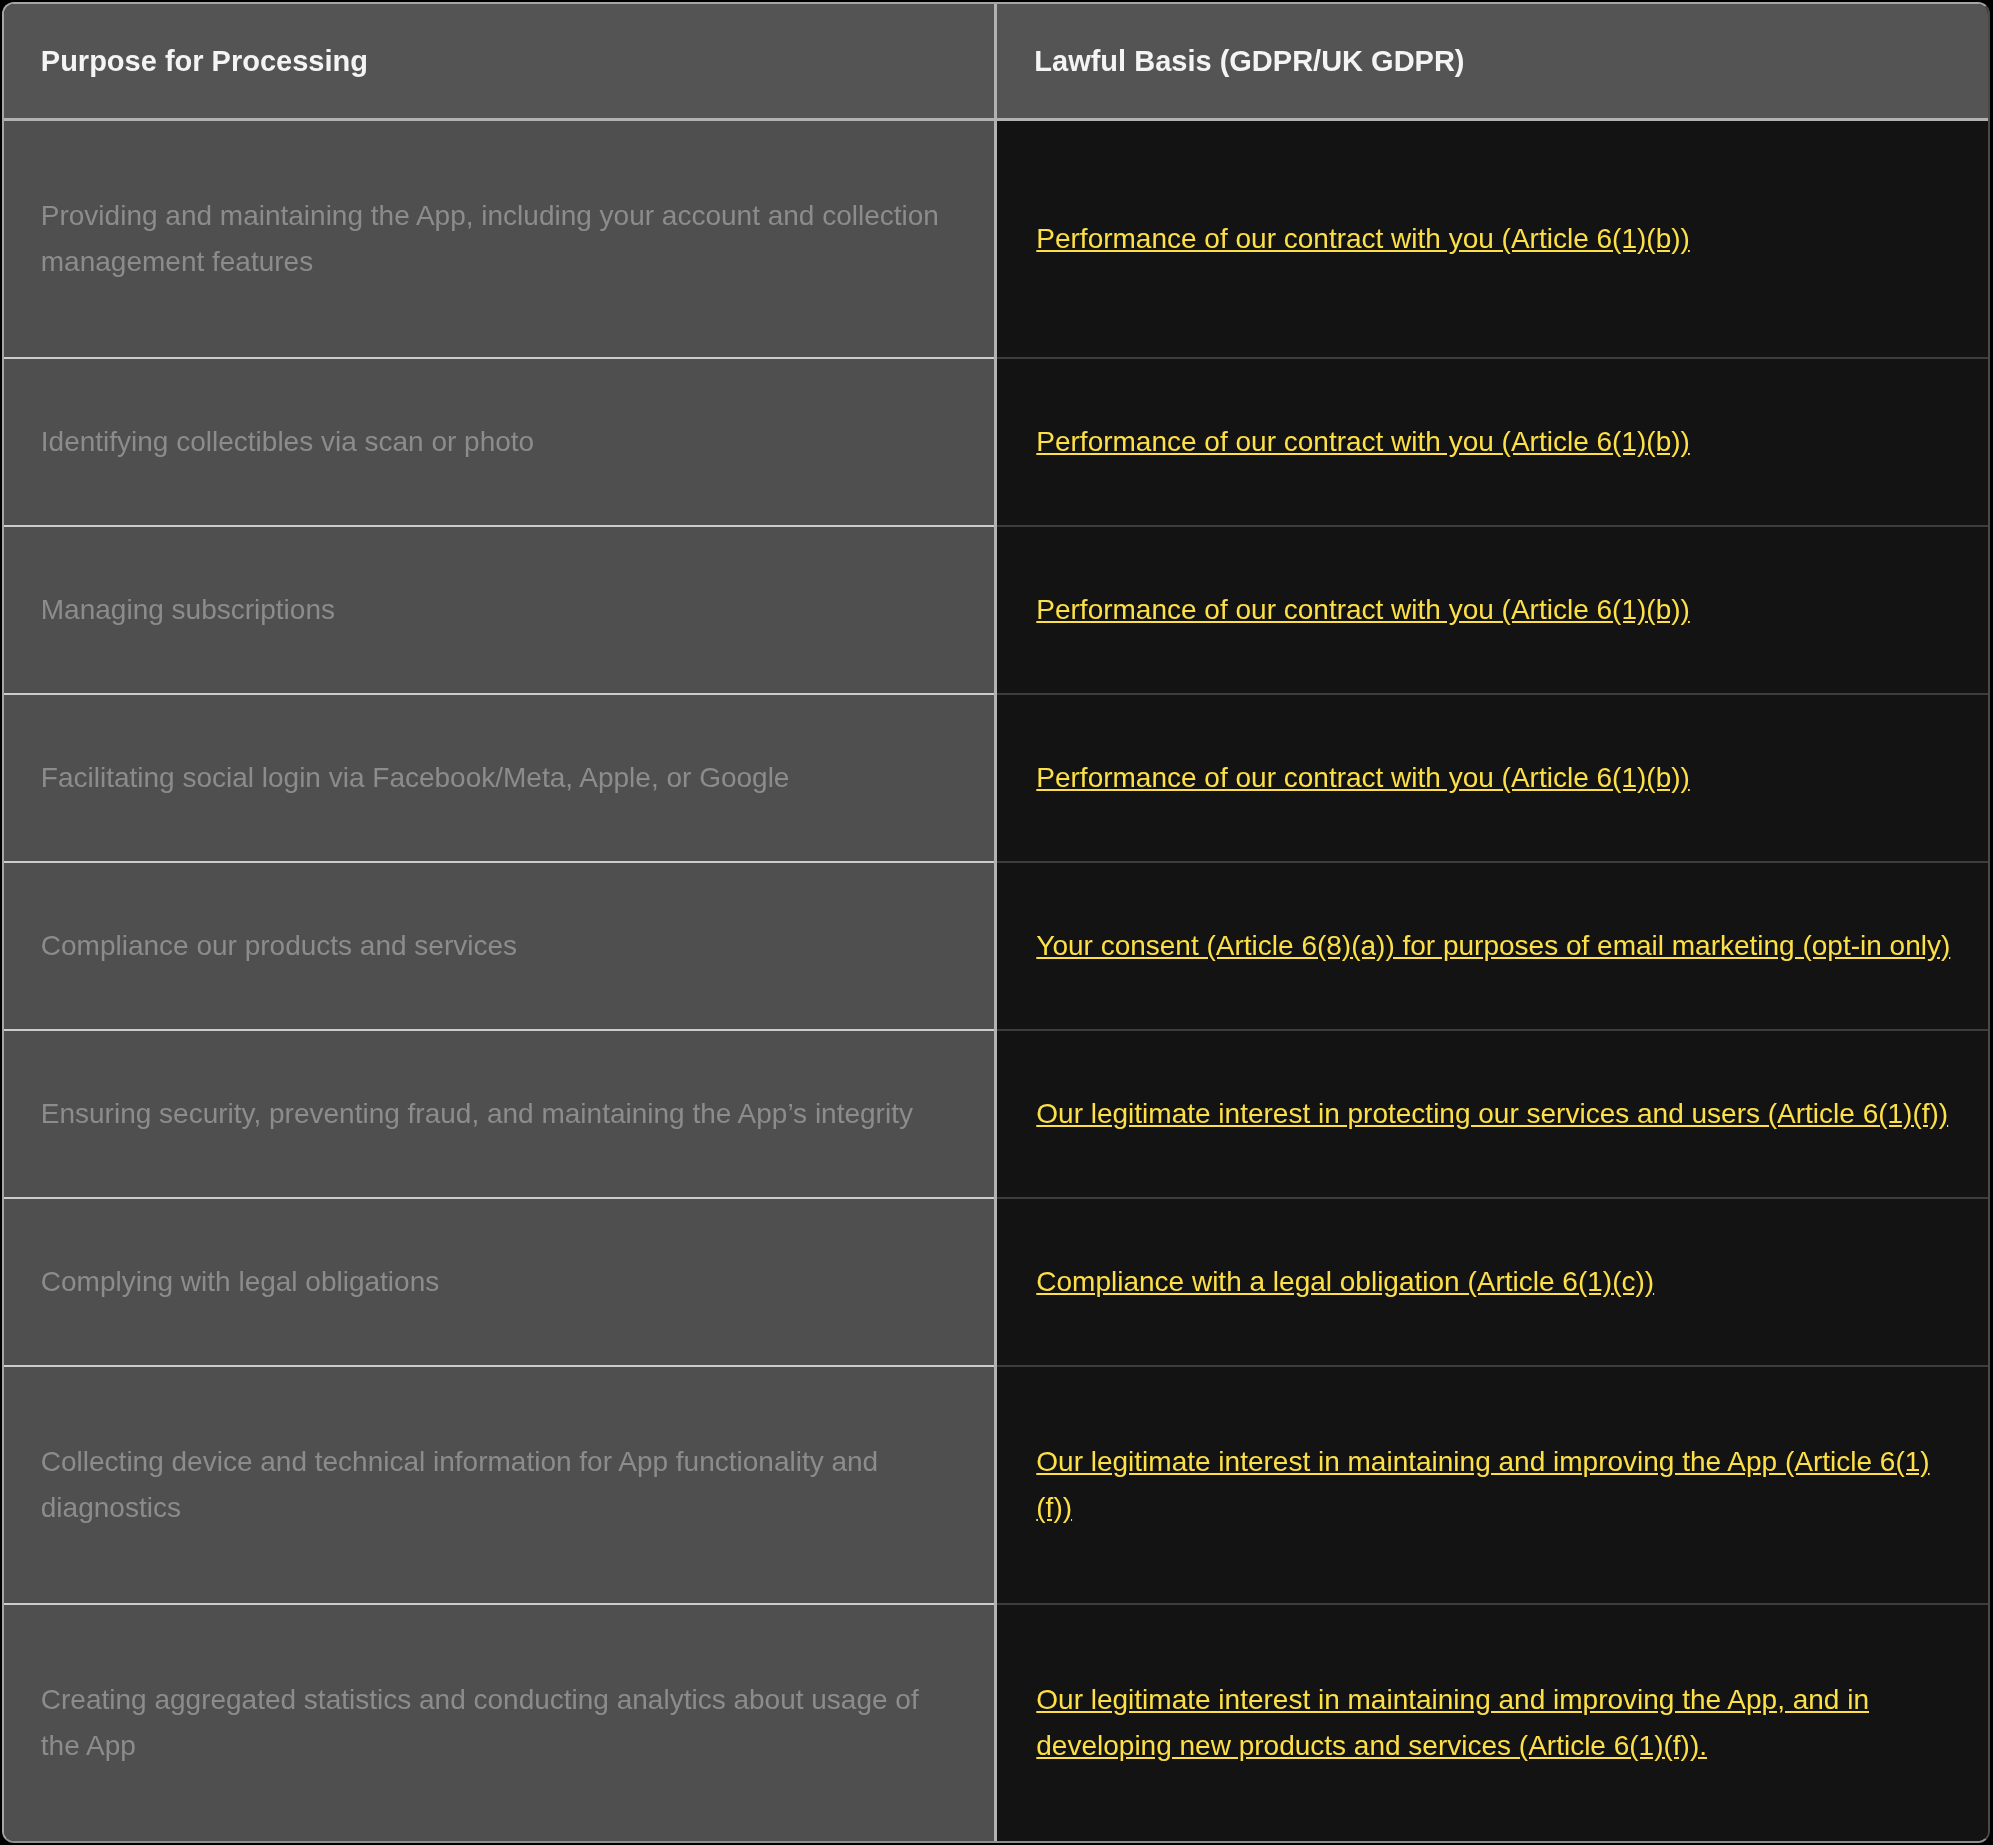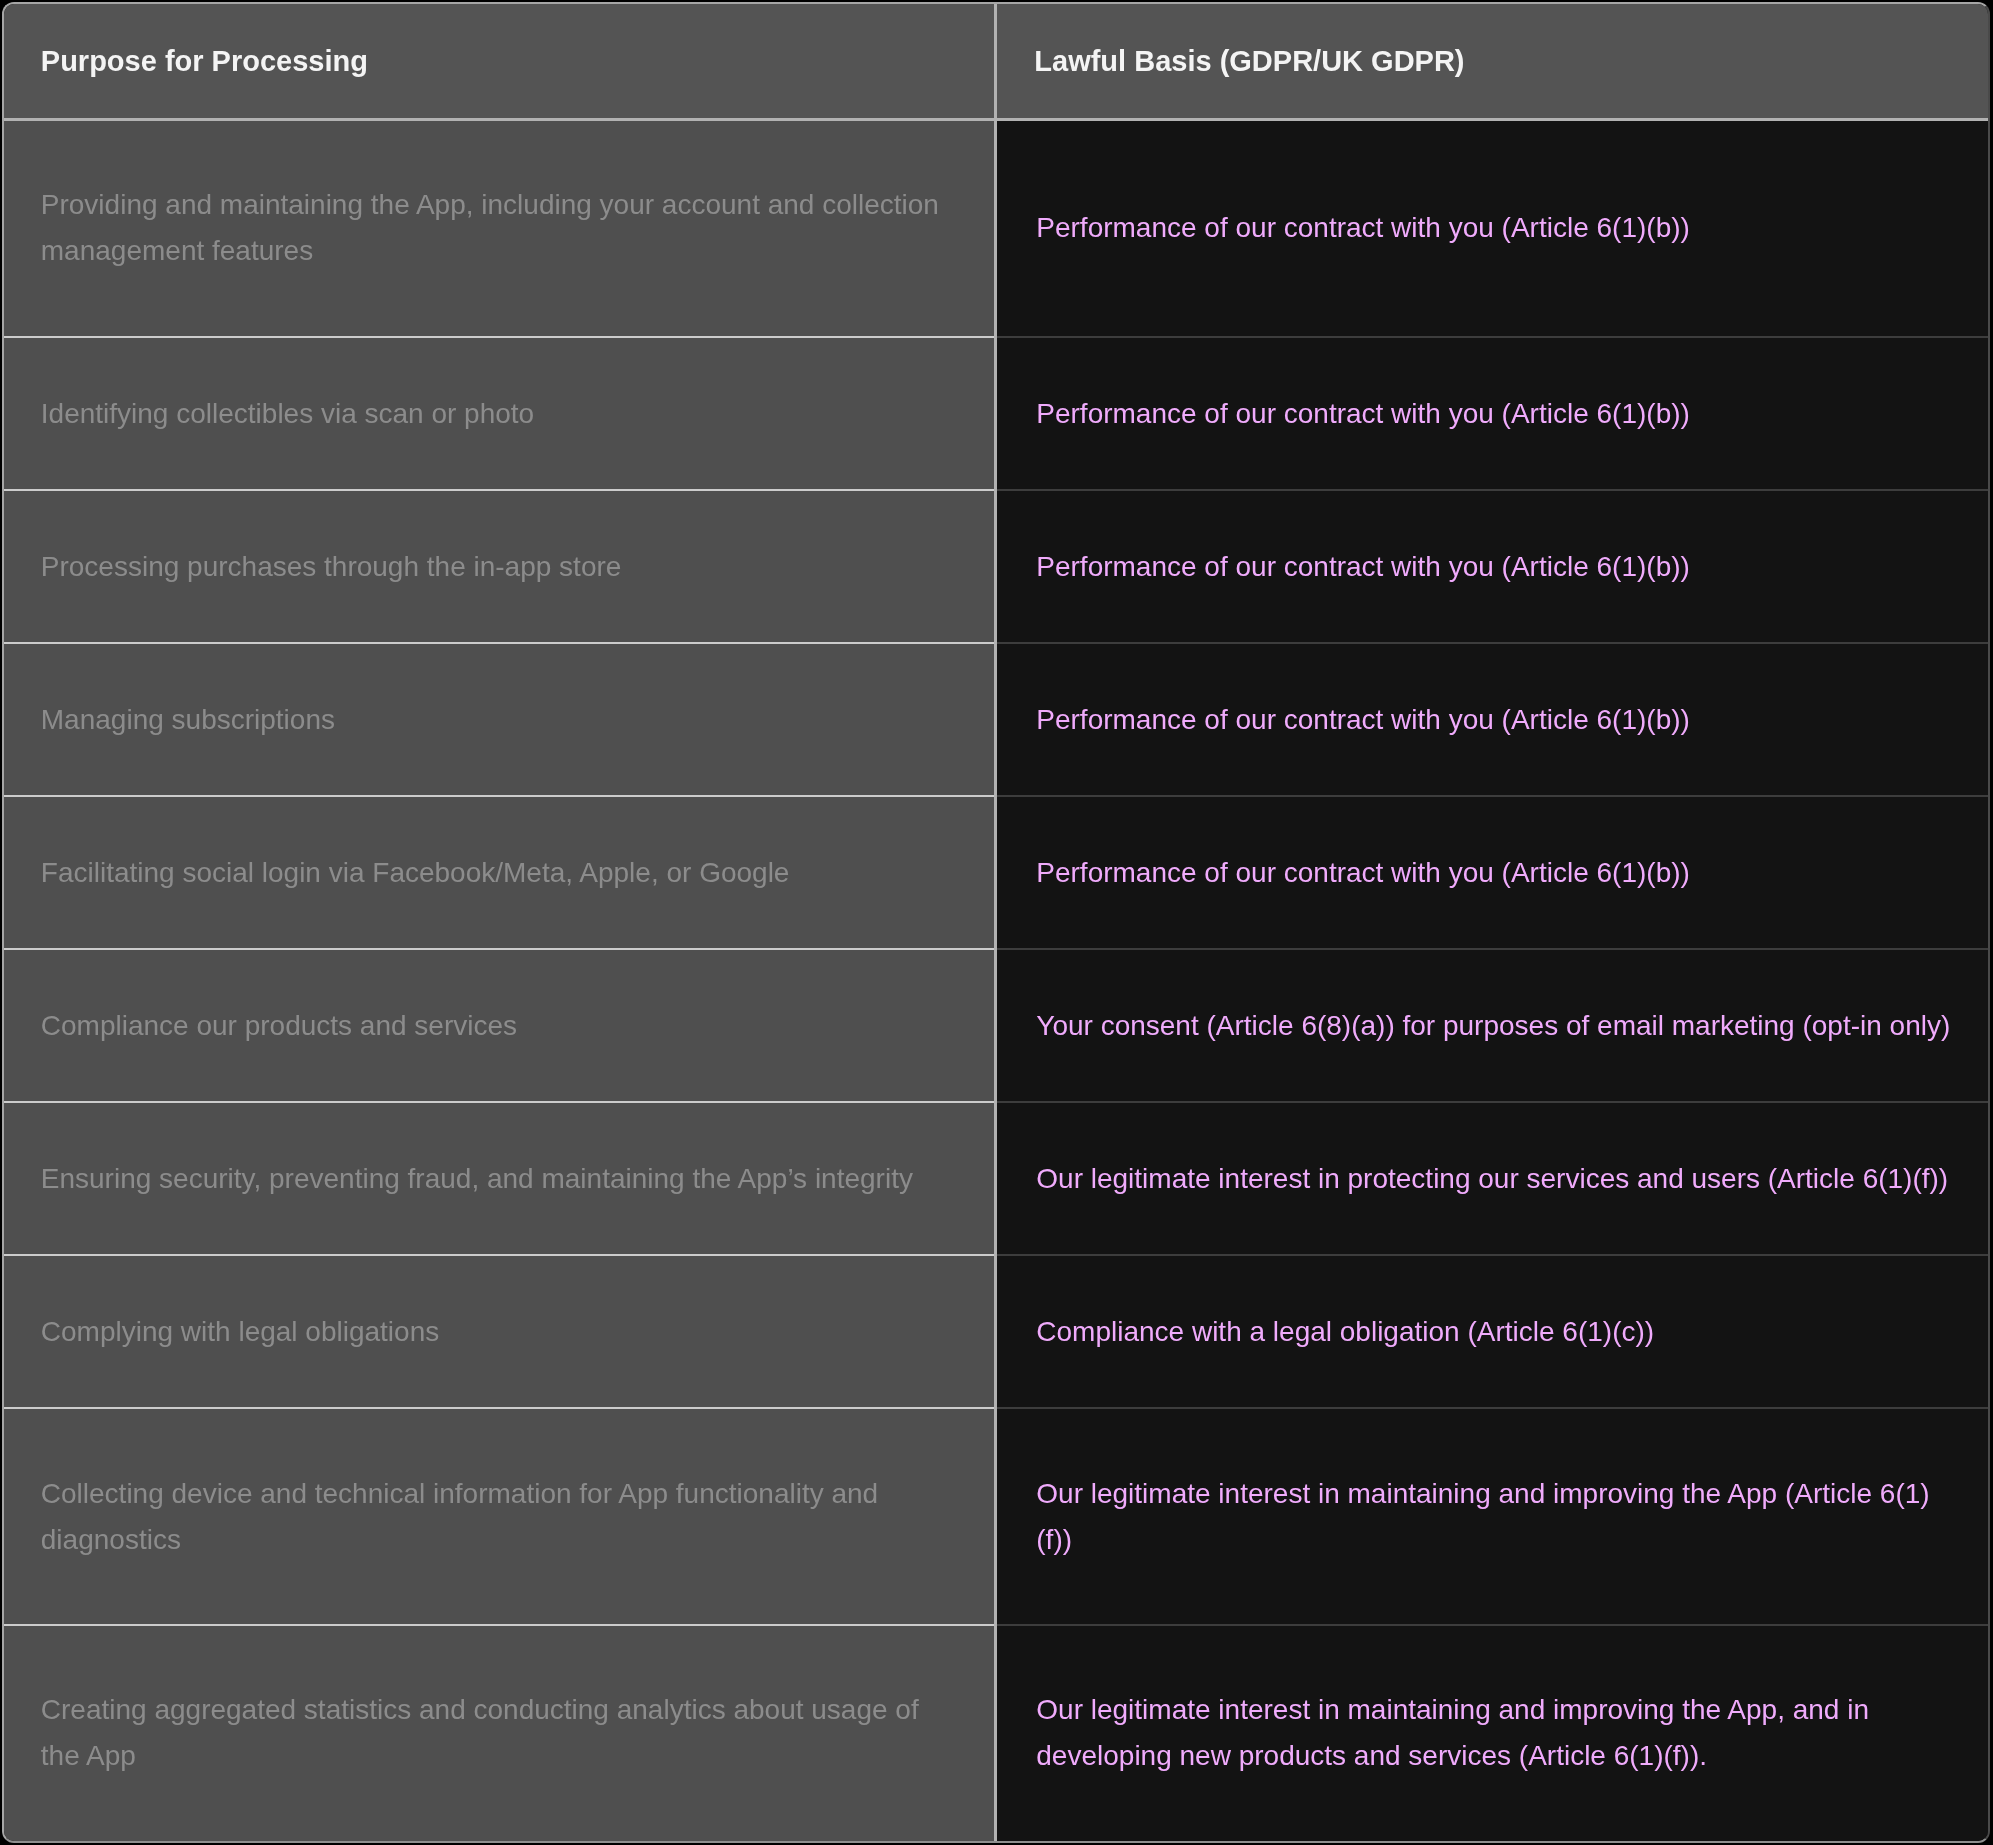--- a/index.html
+++ b/index.html
@@ -55,26 +55,27 @@
   td.purpose-cell {
     background: #4f4f4f;
     color: #8c8c8c;
     font-weight: normal;
     border-top: 2.8px solid #cccccc;
     border-bottom: 2.8px solid #cccccc;
     border-right: 3.7px solid #b2b2b2;
   }
   td.basis-cell {
     background: #131313;
-    color: #f0abfc;
+    color: #fde047;
     font-weight: normal;
     border-top: 2.8px solid #3d3d3d;
     border-bottom: 2.8px solid #3d3d3d;
     padding-left: 39px;
     padding-right: 33px;
+    text-decoration: underline;
   }
   .privacy-table tr:last-child td {
     border-bottom: none;
   }
 </style>
 </head>
 <body>
 
 <div class="table-frame">
   <table class="privacy-table">
@@ -88,24 +89,20 @@
         <th class="col-basis">Lawful Basis (GDPR/UK GDPR)</th>
       </tr>
     </thead>
     <tbody>
       <tr>
         <td class="purpose-cell">Providing and maintaining the App, including your account and collection management features</td>
         <td class="basis-cell">Performance of our contract with you (Article 6(1)(b))</td>
       </tr>
       <tr>
         <td class="purpose-cell">Identifying collectibles via scan or photo</td>
-        <td class="basis-cell">Performance of our contract with you (Article 6(1)(b))</td>
-      </tr>
-      <tr>
-        <td class="purpose-cell">Processing purchases through the in-app store</td>
         <td class="basis-cell">Performance of our contract with you (Article 6(1)(b))</td>
       </tr>
       <tr>
         <td class="purpose-cell">Managing subscriptions</td>
         <td class="basis-cell">Performance of our contract with you (Article 6(1)(b))</td>
       </tr>
       <tr>
         <td class="purpose-cell">Facilitating social login via Facebook/Meta, Apple, or Google</td>
         <td class="basis-cell">Performance of our contract with you (Article 6(1)(b))</td>
       </tr>

